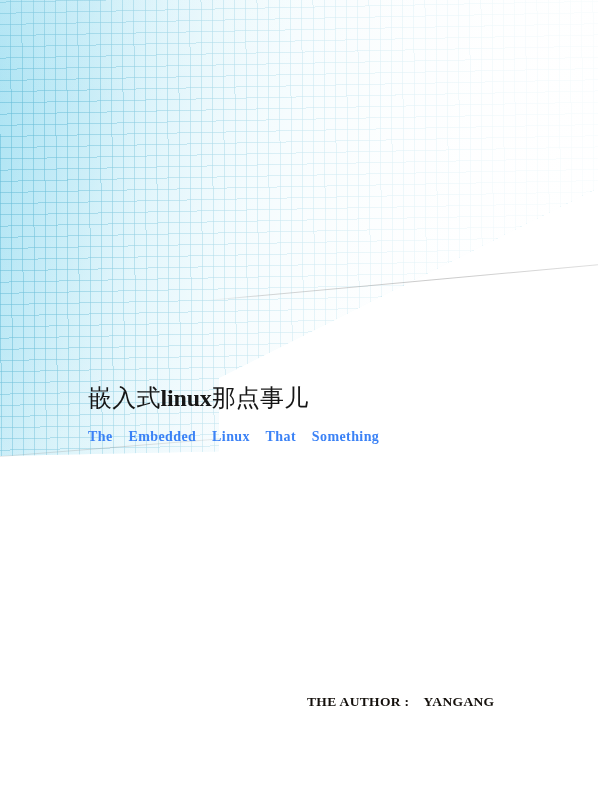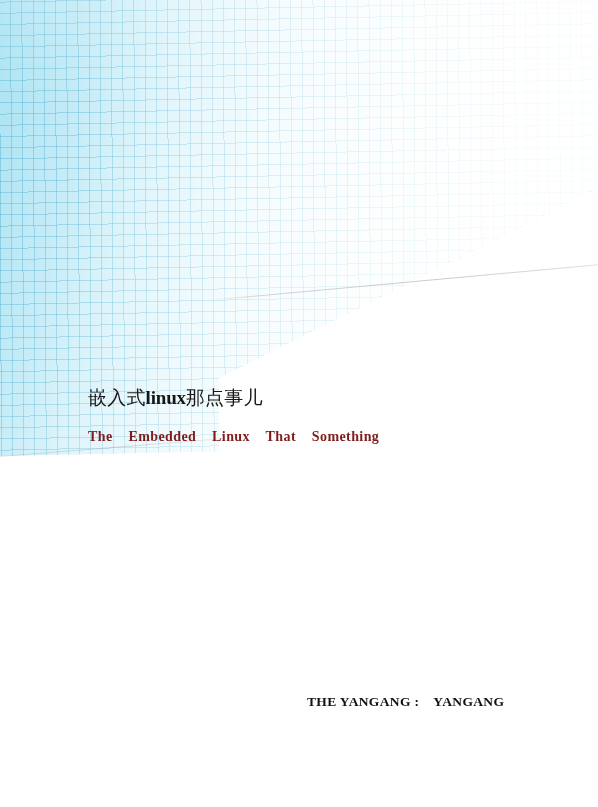--- a/index.html
+++ b/index.html
@@ -146,39 +146,39 @@
   .title-block {
     position: absolute;
     left: 88px;
     top: 378px;
     width: 460px;
   }
 
   .doc-title {
     margin: 0;
     font-family: "Liberation Serif", "DejaVu Serif", serif;
-    font-size: 19px;
+    font-size: 24px;
     line-height: 40px;
     font-weight: 400;
     color: #161616;
     white-space: nowrap;
     letter-spacing: 0.2px;
   }
   .doc-title .latin {
     font-weight: 700;
     letter-spacing: -0.2px;
   }
 
   .doc-subtitle {
     margin: 10px 0 0 0;
     font-family: "Liberation Serif", "DejaVu Serif", serif;
     font-size: 14px;
     line-height: 18px;
     font-weight: 700;
-    color: #7f1d1d;
+    color: #3b82f6;
     word-spacing: 12px;
     letter-spacing: 0.4px;
     white-space: nowrap;
   }
 
   
   .meta-block {
     position: absolute;
     left: 307px;
     top: 692px;
@@ -219,17 +219,17 @@
   <div class="banner-hairline"></div>
   <div class="banner-hairline2"></div>
 
   <div class="title-block">
     <h1 class="doc-title"><span>嵌入式</span><span class="latin">linux</span><span>那点事儿</span></h1>
     <div class="doc-subtitle">The   Embedded   Linux   That   Something</div>
   </div>
 
   <div class="meta-block">
     <div class="meta-line">
-      <span class="meta-label">THE YANGANG :</span><span class="meta-value">YANGANG</span>
+      <span class="meta-label">THE AUTHOR :</span><span class="meta-value">YANGANG</span>
     </div>
   </div>
 
 </div>
 
 </body></html>

